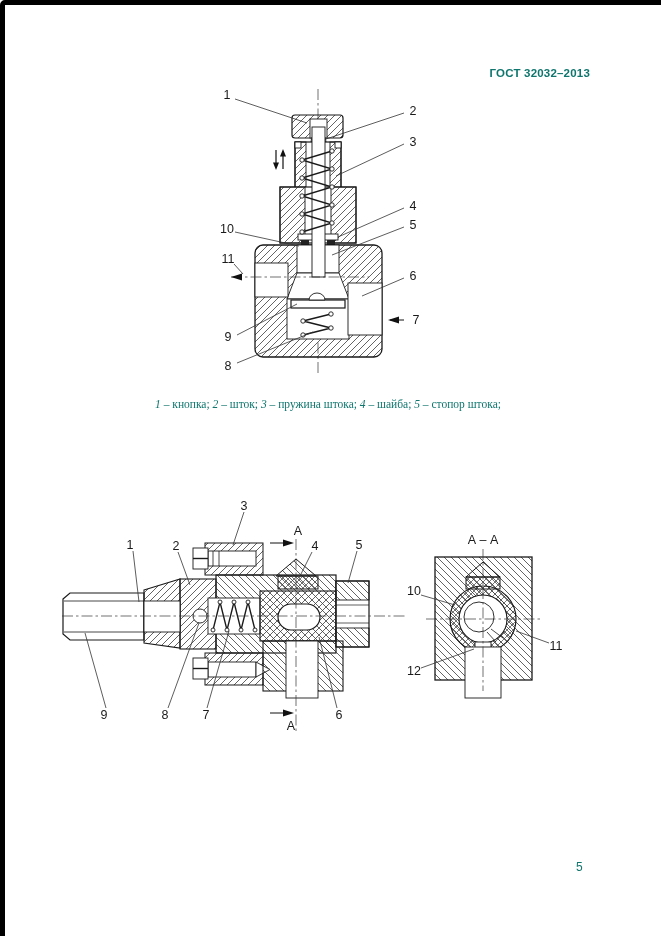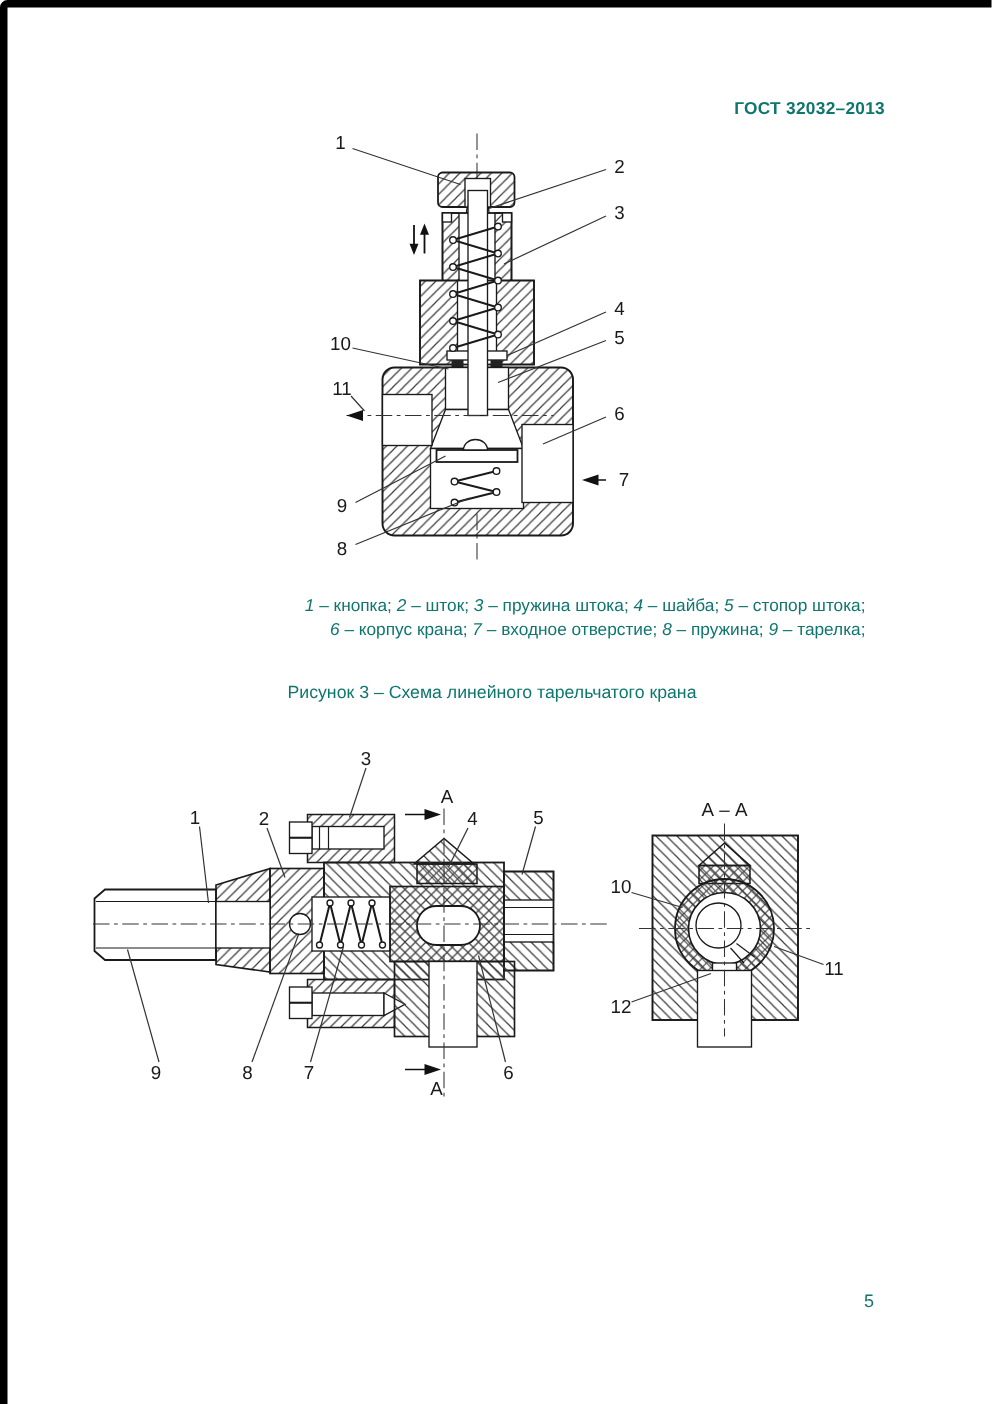--- a/index.html
+++ b/index.html
@@ -10,21 +10,21 @@
     background:#fff;overflow:hidden;
     font-family:"Liberation Sans", sans-serif;
     color:#0f766e;
   }
   .hdr{
     position:absolute;top:62px;right:74px;
     font-size:11.5px;font-weight:bold;letter-spacing:.2px;
   }
   .legend{
     position:absolute;left:74px;width:498px;
-    text-align:right;font-size:11.5px;line-height:15.6px;
+    text-align:center;font-size:11.5px;line-height:15.6px;font-family:Liberation Serif, serif;
   }
   .legend i{font-style:italic;}
   .figtitle{
     position:absolute;left:74px;width:498px;
     text-align:center;font-size:11.8px;
   }
   .pagenum{position:absolute;top:855px;left:571px;font-size:12px;}
   svg{position:absolute;overflow:visible;}
   svg text{font-family:"Liberation Sans",sans-serif;font-size:12.5px;fill:#1a1a1a;}
   .ol{fill:#fff;stroke:#1a1a1a;stroke-width:1.2;}
@@ -149,23 +149,21 @@
       <text x="231" y="237">7</text>
       <text x="43" y="283">8</text>
       <text x="43" y="254">9</text>
       <text x="42" y="146">10</text>
       <text x="43" y="176">11</text>
     </g>
   </svg>
 
   <div class="legend" style="top:392px">
     <div><i>1</i> – кнопка; <i>2</i> – шток; <i>3</i> – пружина штока; <i>4</i> – шайба; <i>5</i> – стопор штока;</div>
-    <div><i>6</i> – корпус крана; <i>7</i> – входное отверстие; <i>8</i> – пружина; <i>9</i> – тарелка;</div>
   </div>
-  <div class="figtitle" style="top:449px">Рисунок 3 – Схема линейного тарельчатого крана</div>
 
   <svg style="left:55px;top:490px" width="560" height="250" viewBox="0 0 560 250">
 
     <g>
 
       <path class="ol" d="M3,104 L10,98 H84 V145 H10 L3,139 Z"></path>
       <line x1="4" y1="106" x2="84" y2="106" stroke="#1a1a1a" stroke-width="0.8"></line>
       <line x1="4" y1="137" x2="84" y2="137" stroke="#1a1a1a" stroke-width="0.8"></line>
 
       <path d="M84,95 L120,84 V153 L84,148 Z" fill="url(#ph1)" stroke="#1a1a1a" stroke-width="1.1"></path>

